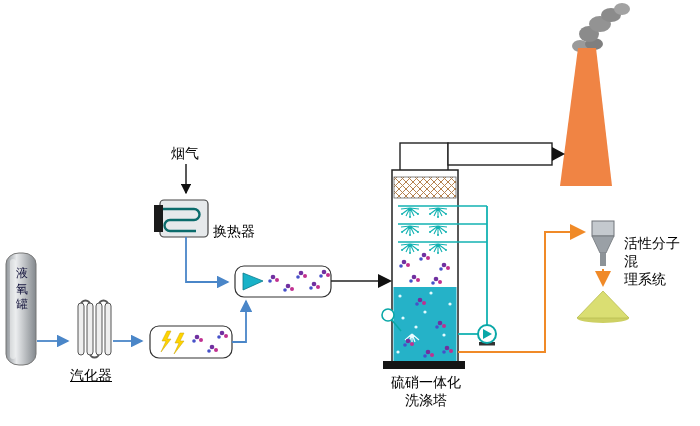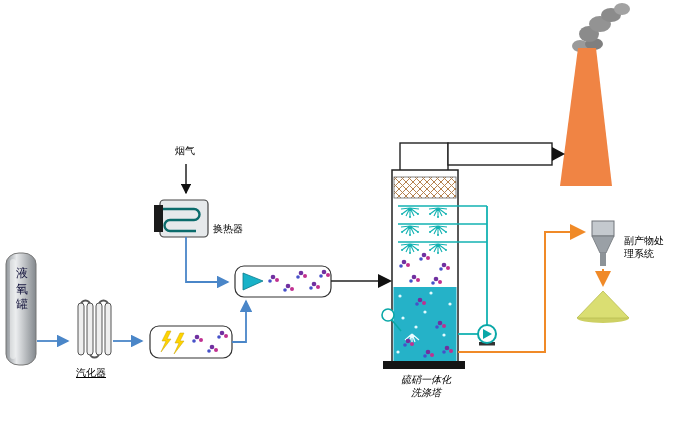--- a/index.html
+++ b/index.html
@@ -2,21 +2,21 @@
 <html><head>
 <meta charset="utf-8">
 <style>
   html,body{margin:0;padding:0;background:#fff;}
   .stage{
     position:relative;width:700px;height:426px;background:#ffffff;overflow:hidden;
     font-family:"DejaVu Sans",sans-serif;
   }
   .stage svg{position:absolute;left:0;top:0;}
   .lbl{
-    position:absolute;font-size:10px;line-height:1.3;color:#000;
+    position:absolute;font-size:14px;line-height:1.3;color:#000;
     white-space:pre-line;
   }
   .center{text-align:center;}
   .small{font-size:12px;}
 </style>
 </head>
 <body>
 
 <div class="stage">
 
@@ -191,18 +191,18 @@
   <line x1="331" y1="281" x2="378" y2="281" stroke="#222" stroke-width="1.6"></line>
   <polygon points="378,274 392,281 378,288" fill="#111"></polygon>
 </svg>
 
 <div class="lbl center small" style="left:13px;top:266px;width:18px;color:#14143c;">液
 氧
 罐</div>
 <div class="lbl center" style="left:62px;top:366px;width:58px;text-decoration:underline;">汽化器</div>
 <div class="lbl center" style="left:162px;top:144px;width:46px;">烟气</div>
 <div class="lbl" style="left:213px;top:222px;">换热器</div>
-<div class="lbl center" style="left:386px;top:373px;width:80px;font-style:italic;">硫硝一体化
+<div class="lbl center" style="left:386px;top:373px;width:80px;">硫硝一体化
 洗涤塔</div>
-<div class="lbl" style="left:624px;top:234px;width:66px;">副产物处
+<div class="lbl" style="left:624px;top:234px;width:66px;">活性分子混
 理系统</div>
 
 </div>
 
 </body></html>

